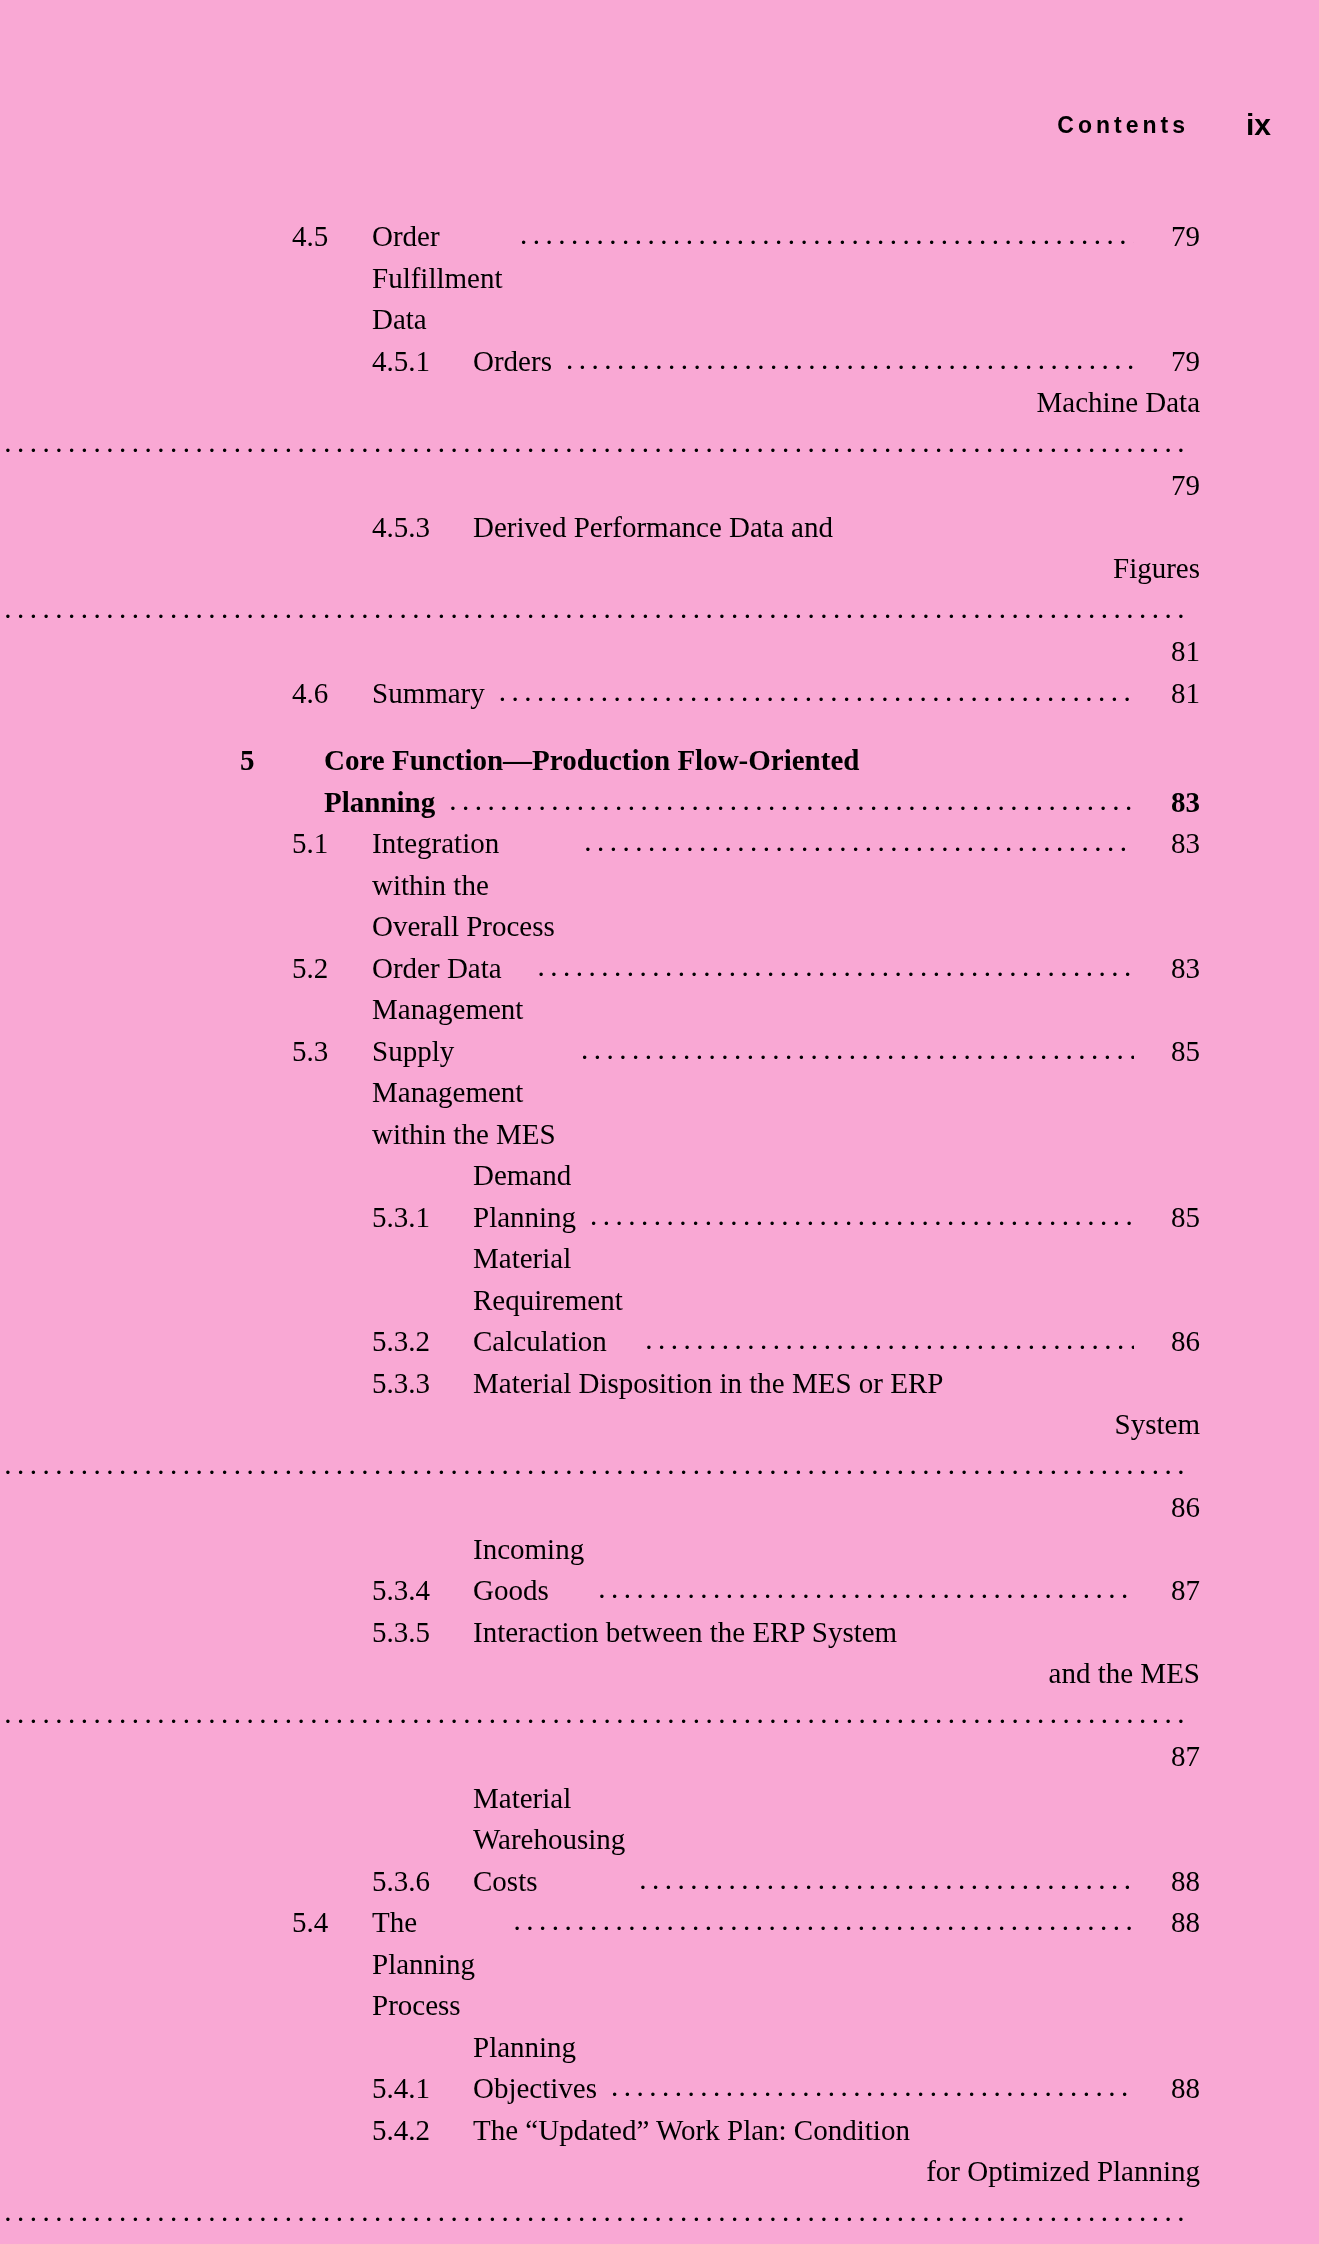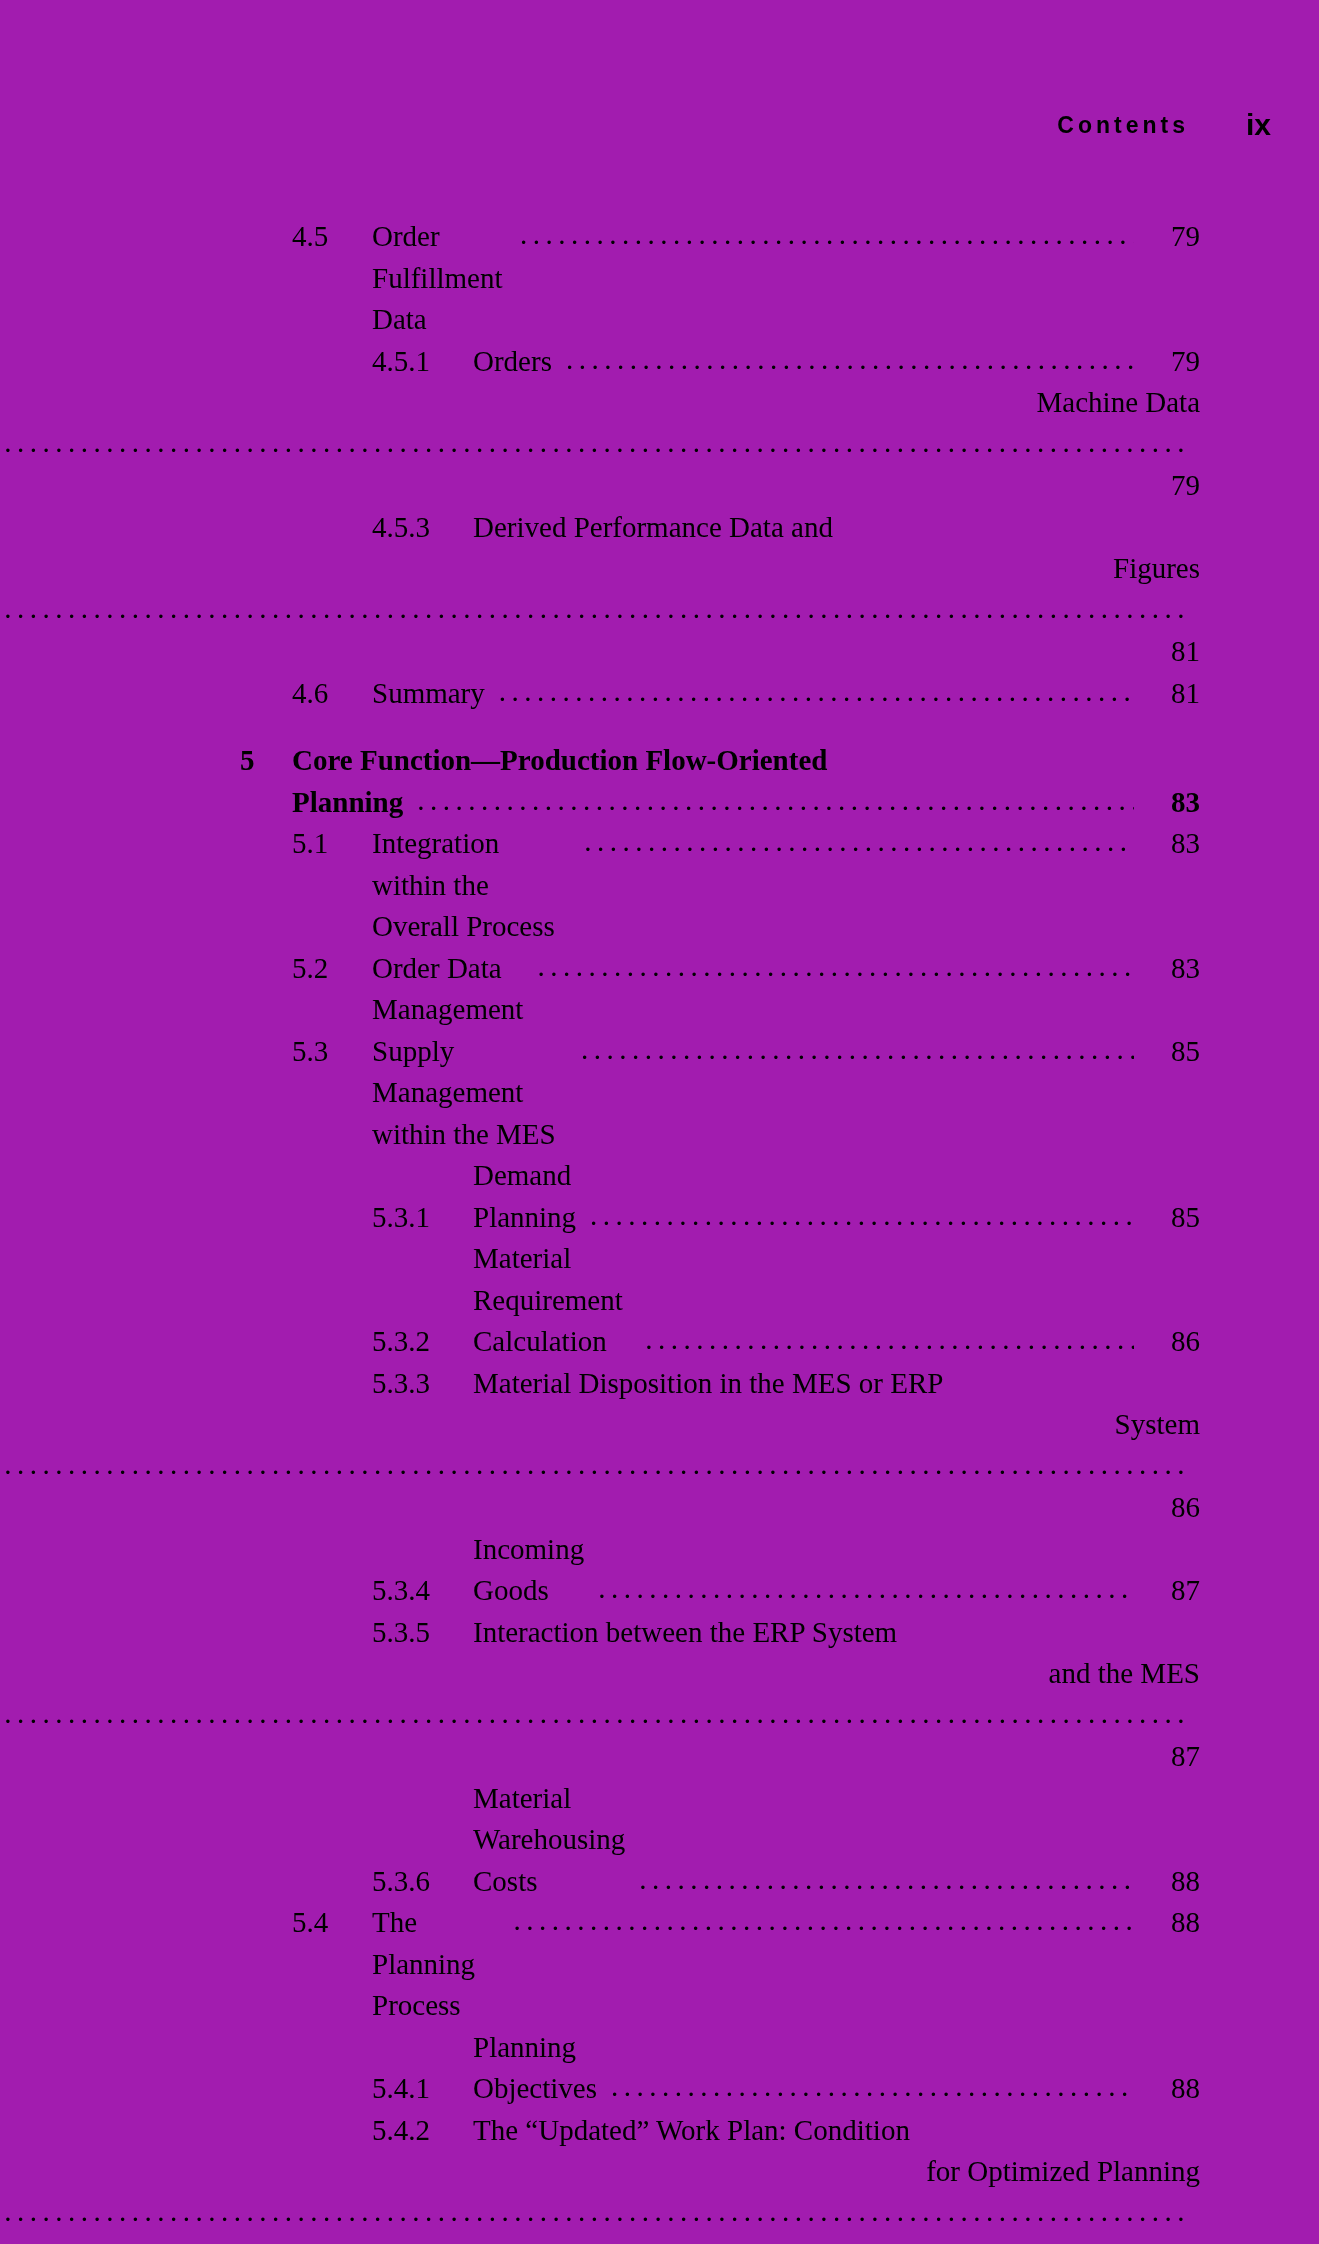--- a/index.html
+++ b/index.html
@@ -4,21 +4,21 @@
 <style>
   html, body {
     margin: 0;
     padding: 0;
     background: #ffffff;
   }
   .page {
     position: relative;
     width: 1319px;
     height: 2244px;
-    background: #a21caf;
+    background: #f9a8d4;
     font-family: "Liberation Serif", serif;
     color: #000000;
     box-sizing: border-box;
     overflow: hidden;
   }
 
   
   .running-head {
     position: absolute;
     top: 112px;
@@ -88,21 +88,21 @@
   }
   .page-no {
     flex: 0 0 auto;
     width: 56px;
     text-align: right;
   }
 
   
   .lvl-chap   { padding-left: 0px; }
   .lvl-chap .num  { width: 52px; font-weight: bold; }
-  .lvl-chap .txt  { font-weight: bold; }
+  .lvl-chap .txt  { font-weight: bold; margin-left: 32px; }
   .lvl-chap .page-no { font-weight: bold; }
 
   .lvl-sec    { padding-left: 52px; }
   .lvl-sec .num   { width: 80px; }
 
   .lvl-sub    { padding-left: 132px; align-items: flex-end; }
   .lvl-sub .num   { width: 101px; }
 
   
   .cont .num { width: 0; }

